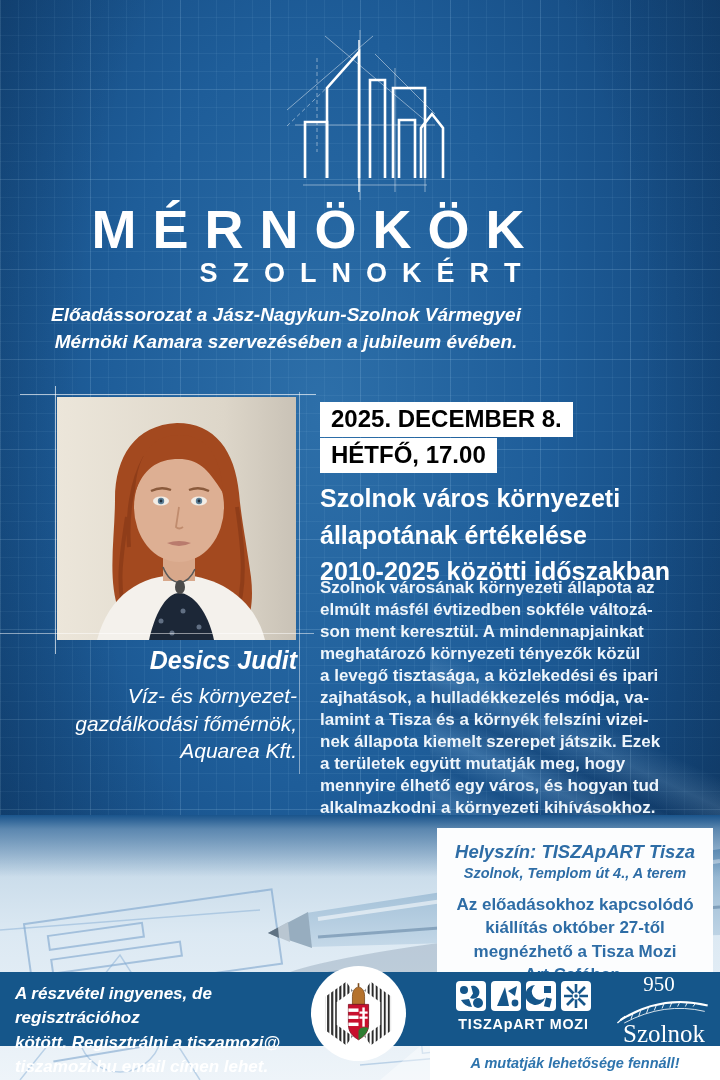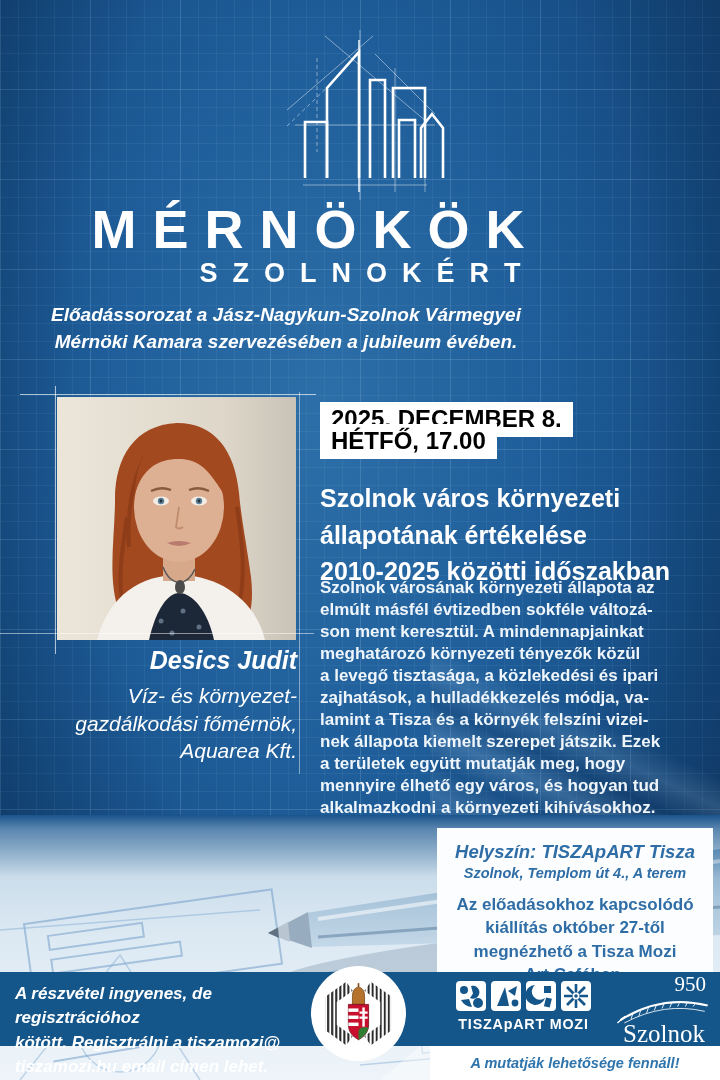--- a/index.html
+++ b/index.html
@@ -37,21 +37,21 @@
   .cl-bottom{left:0;top:633px;width:314px;height:1px;background:rgba(255,255,255,.5);}
 
   .speaker-name{position:absolute;left:0;top:646px;width:297px;text-align:right;
     font-size:25px;font-weight:800;font-style:italic;}
   .speaker-role{position:absolute;left:0;top:682px;width:297px;text-align:right;
     font-size:21px;font-weight:500;font-style:italic;line-height:1.32;white-space:pre-line;}
 
   .badge{position:absolute;left:320px;background:#fff;color:#000000;
     font-size:24px;font-weight:800;padding:3px 11px 4px;white-space:nowrap;}
   .badge1{top:402px;}
-  .badge2{top:424px;}
+  .badge2{top:438px;}
   .event-title{position:absolute;left:320px;top:480px;width:400px;
     font-size:25px;font-weight:800;line-height:1.46;white-space:pre-line;}
   .event-desc{position:absolute;left:320px;top:577px;width:400px;color:#eef5fb;
     font-size:17px;font-weight:600;line-height:22px;white-space:pre-line;}
 
   .strip{position:absolute;left:0;top:815px;width:720px;height:265px;
     background:linear-gradient(180deg,#b9d0e2,#dce9f3 45%,#eef4f9 100%);}
   .strip::before{content:'';position:absolute;inset:0;z-index:2;pointer-events:none;
     background:linear-gradient(180deg, #1a548c 0%, rgba(26,84,140,.6) 14px, rgba(26,84,140,0) 62px);}
   .strip svg{position:absolute;inset:0;}
@@ -66,21 +66,21 @@
   .reg-text{position:absolute;left:15px;top:982px;width:310px;z-index:5;
     font-size:17px;font-weight:600;font-style:italic;line-height:1.43;white-space:pre-line;}
   .chamber{position:absolute;left:311px;top:966px;width:95px;height:95px;z-index:6;}
 
   .tiszapart{position:absolute;left:456px;top:981px;z-index:5;}
   .tiles{display:flex;gap:5px;}
   .tile{width:30px;height:30px;background:#fff;border-radius:4px;}
   .tp-text{margin-top:5px;text-align:center;font-size:14.3px;font-weight:700;letter-spacing:.8px;color:#fff;}
 
   .szolnok-logo{position:absolute;left:612px;top:974px;width:104px;text-align:center;color:#fff;z-index:5;}
-  .sz-num{font-family:"Liberation Serif",serif;font-size:21px;text-align:right;padding-right:10px;line-height:1;}
+  .sz-num{font-family:"Liberation Serif",serif;font-size:21px;text-align:center;padding-right:10px;line-height:1;}
   .sz-bridge{display:block;margin:-4px auto 0;}
   .sz-name{font-family:"Liberation Serif",serif;font-size:25px;line-height:1;margin-top:-3px;}
 
   .slogan-strip{position:absolute;left:430px;top:1046px;width:290px;height:34px;background:#fff;z-index:5;
     display:flex;align-items:center;justify-content:center;}
   .slogan-strip span{color:#2e74ad;font-size:14.5px;font-weight:600;font-style:italic;}
 </style>
 </head>
 <body>
 

